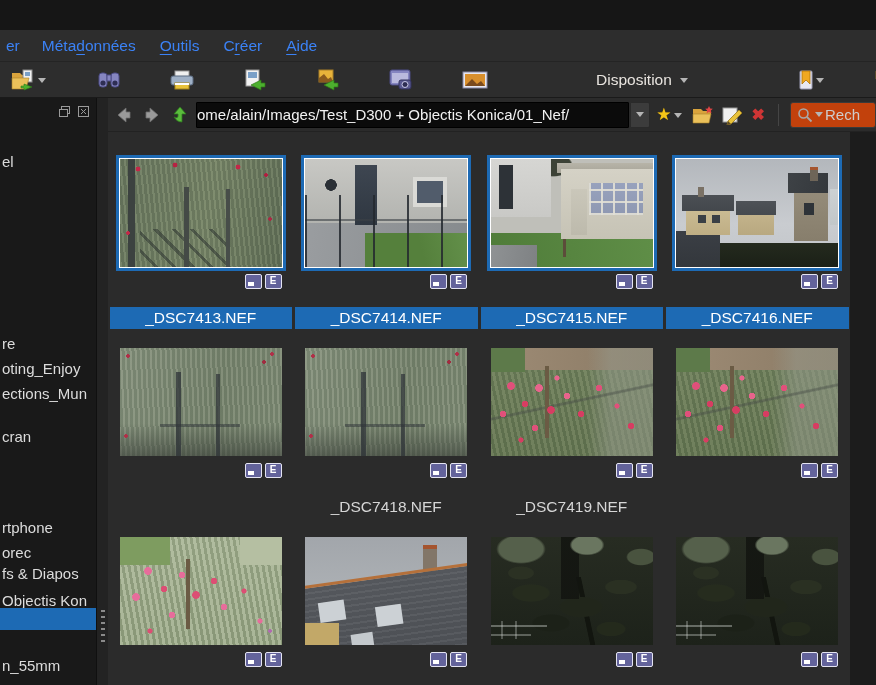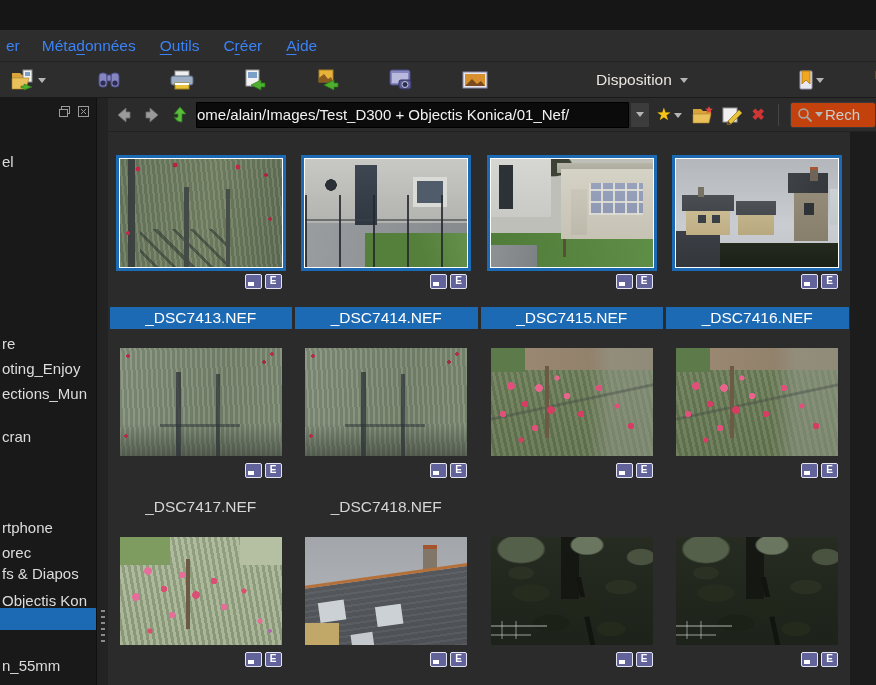--- a/index.html
+++ b/index.html
@@ -457,21 +457,20 @@
   <div class="cell">
     <div class="thumb-outer">
       <div class="frame">
         <div class="thumb art-sage-bush"></div>
       </div>
     </div>
     <div class="badges">
       <span class="badge badge-thumb"></span>
       <span class="badge badge-exif">E</span>
     </div>
-    <div class="fname">_DSC7417.NEF</div>
   </div>
 
   <div class="cell">
     <div class="thumb-outer">
       <div class="frame">
         <div class="thumb art-sage-bush"></div>
       </div>
     </div>
     <div class="badges">
       <span class="badge badge-thumb"></span>
@@ -483,20 +482,21 @@
   <div class="cell">
     <div class="thumb-outer">
       <div class="frame">
         <div class="thumb art-pink-flowers"></div>
       </div>
     </div>
     <div class="badges">
       <span class="badge badge-thumb"></span>
       <span class="badge badge-exif">E</span>
     </div>
+    <div class="fname">_DSC7419.NEF</div>
   </div>
 
   <div class="cell">
     <div class="thumb-outer">
       <div class="frame">
         <div class="thumb art-pink-flowers"></div>
       </div>
     </div>
     <div class="badges">
       <span class="badge badge-thumb"></span>

